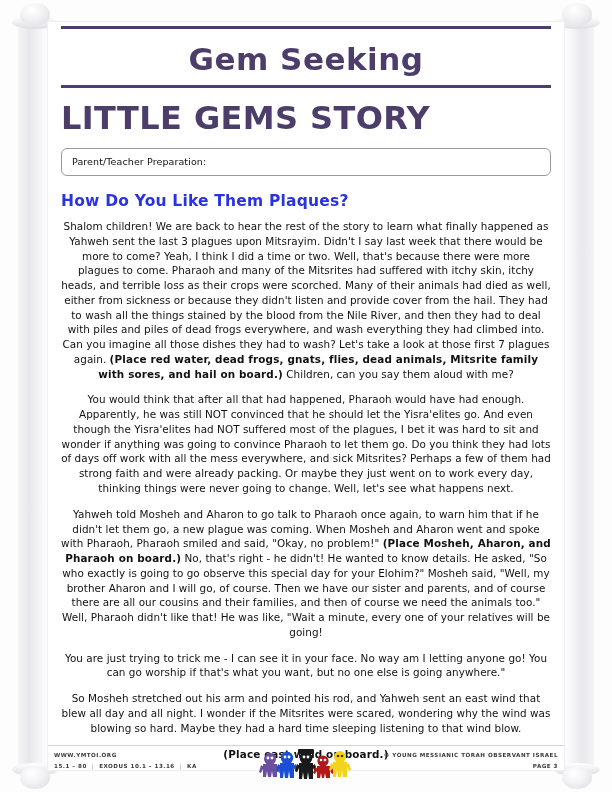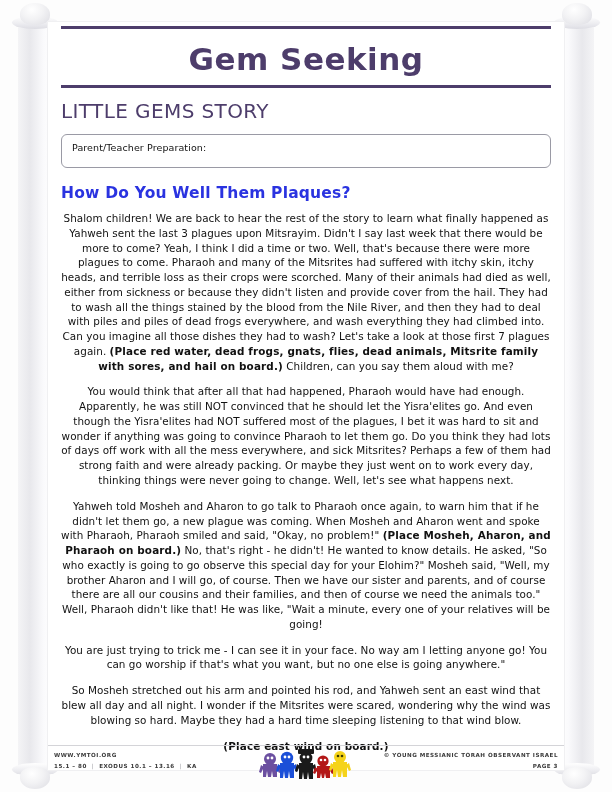--- a/index.html
+++ b/index.html
@@ -83,39 +83,38 @@
     text-align: center;
     color: #4d3d6b;
     font-size: 31px;
     font-weight: bold;
     letter-spacing: 0.5px;
     padding: 12px 0 6px 0;
     font-family: "DejaVu Sans", sans-serif;
   }
   .section-title {
     color: #4d3d6b;
-    font-size: 20px;
-    font-weight: normal;
+    font-size: 32px;
+    font-weight: bold;
     letter-spacing: 0.4px;
     margin: 11px 0 0 6px;
     font-family: "DejaVu Sans", sans-serif;
   }
 
   
   .prep-box {
     margin: 11px 6px 0 6px;
     border: 1px solid #9a9aa5;
     border-radius: 6px;
     padding: 7px 10px 8px 10px;
     background: #ffffff;
   }
   .prep-label {
     font-size: 9.5px;
     color: #111111;
-    margin-bottom: 6px;
     letter-spacing: 0.1px;
   }
   .prep-body {
     font-size: 9.5px;
     color: #111111;
     line-height: 1.35;
     letter-spacing: 0.1px;
   }
   .prep-link {
     color: #2f3fd0;
@@ -235,21 +234,21 @@
   <div class="title-rule"></div>
   <div class="doc-title">Gem Seeking</div>
   <div class="title-rule bottom"></div>
 
   <div class="section-title">LITTLE GEMS STORY</div>
 
   <div class="prep-box">
     <div class="prep-label">Parent/Teacher Preparation:</div>
   </div>
 
-  <div class="lesson-heading">How Do You Well Them Plaques?</div>
+  <div class="lesson-heading">How Do You Like Them Plaques?</div>
 
   <div class="body-col">
     <p class="para" id="para-0"><span>Shalom children! We are back to hear the rest of the story to learn what finally happened as Yahweh sent the last 3 plagues upon Mitsrayim. Didn't I say last week that there would be more to come? Yeah, I think I did a time or two. Well, that's because there were more plagues to come. Pharaoh and many of the Mitsrites had suffered with itchy skin, itchy heads, and terrible loss as their crops were scorched. Many of their animals had died as well, either from sickness or because they didn't listen and provide cover from the hail. They had to wash all the things stained by the blood from the Nile River, and then they had to deal with piles and piles of dead frogs everywhere, and wash everything they had climbed into. Can you imagine all those dishes they had to wash? Let's take a look at those first 7 plagues again. </span><span class="stage">(Place red water, dead frogs, gnats, flies, dead animals, Mitsrite family with sores, and hail on board.)</span><span> Children, can you say them aloud with me?</span></p>
     <p class="para" id="para-1"><span>You would think that after all that had happened, Pharaoh would have had enough. Apparently, he was still NOT convinced that he should let the Yisra'elites go. And even though the Yisra'elites had NOT suffered most of the plagues, I bet it was hard to sit and wonder if anything was going to convince Pharaoh to let them go. Do you think they had lots of days off work with all the mess everywhere, and sick Mitsrites? Perhaps a few of them had strong faith and were already packing. Or maybe they just went on to work every day, thinking things were never going to change. Well, let's see what happens next.</span></p>
     <p class="para" id="para-2"><span>Yahweh told Mosheh and Aharon to go talk to Pharaoh once again, to warn him that if he didn't let them go, a new plague was coming. When Mosheh and Aharon went and spoke with Pharaoh, Pharaoh smiled and said, "Okay, no problem!" </span><span class="stage">(Place Mosheh, Aharon, and Pharaoh on board.)</span><span> No, that's right - he didn't! He wanted to know details. He asked, "So who exactly is going to go observe this special day for your Elohim?" Mosheh said, "Well, my brother Aharon and I will go, of course. Then we have our sister and parents, and of course there are all our cousins and their families, and then of course we need the animals too." Well, Pharaoh didn't like that! He was like, "Wait a minute, every one of your relatives will be going!</span></p>
     <p class="para" id="para-3"><span>You are just trying to trick me - I can see it in your face. No way am I letting anyone go! You can go worship if that's what you want, but no one else is going anywhere."</span></p>
     <p class="para" id="para-4"><span>So Mosheh stretched out his arm and pointed his rod, and Yahweh sent an east wind that blew all day and all night. I wonder if the Mitsrites were scared, wondering why the wind was blowing so hard. Maybe they had a hard time sleeping listening to that wind blow.</span></p>
     <p class="para stage-only" id="para-5"><span class="stage">(Place east wind on board.)</span></p>
   </div>
 </div>

